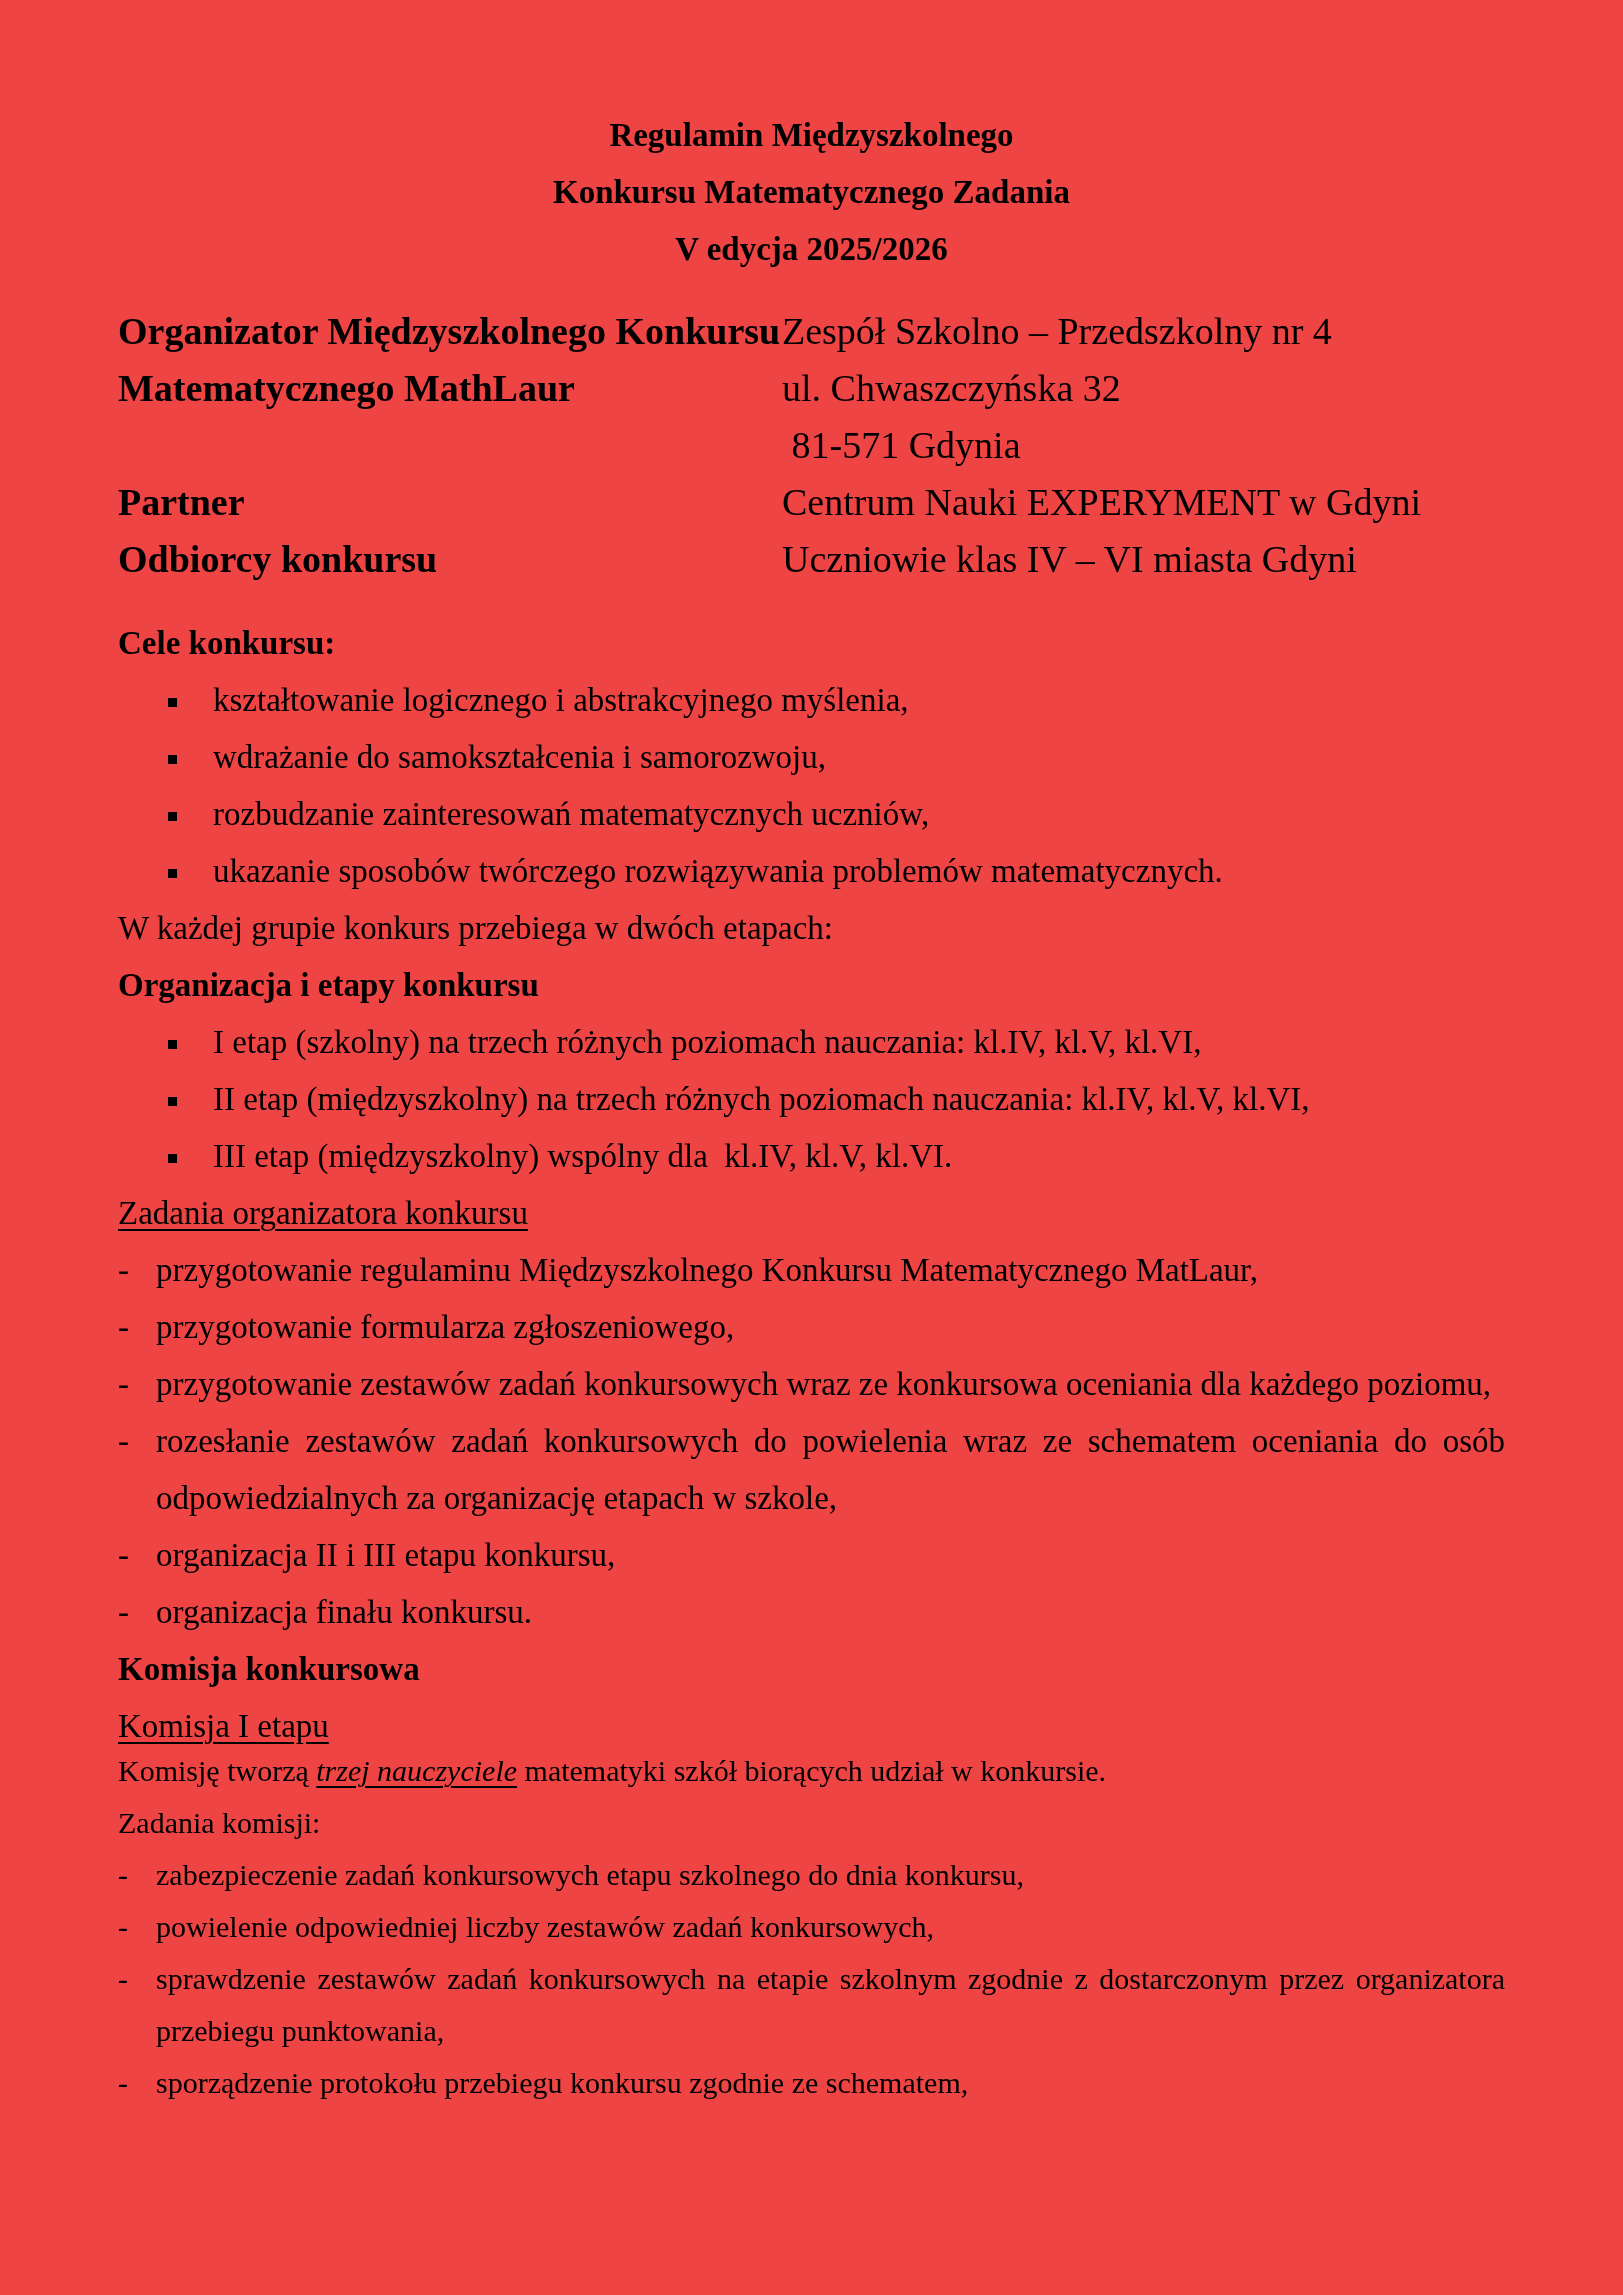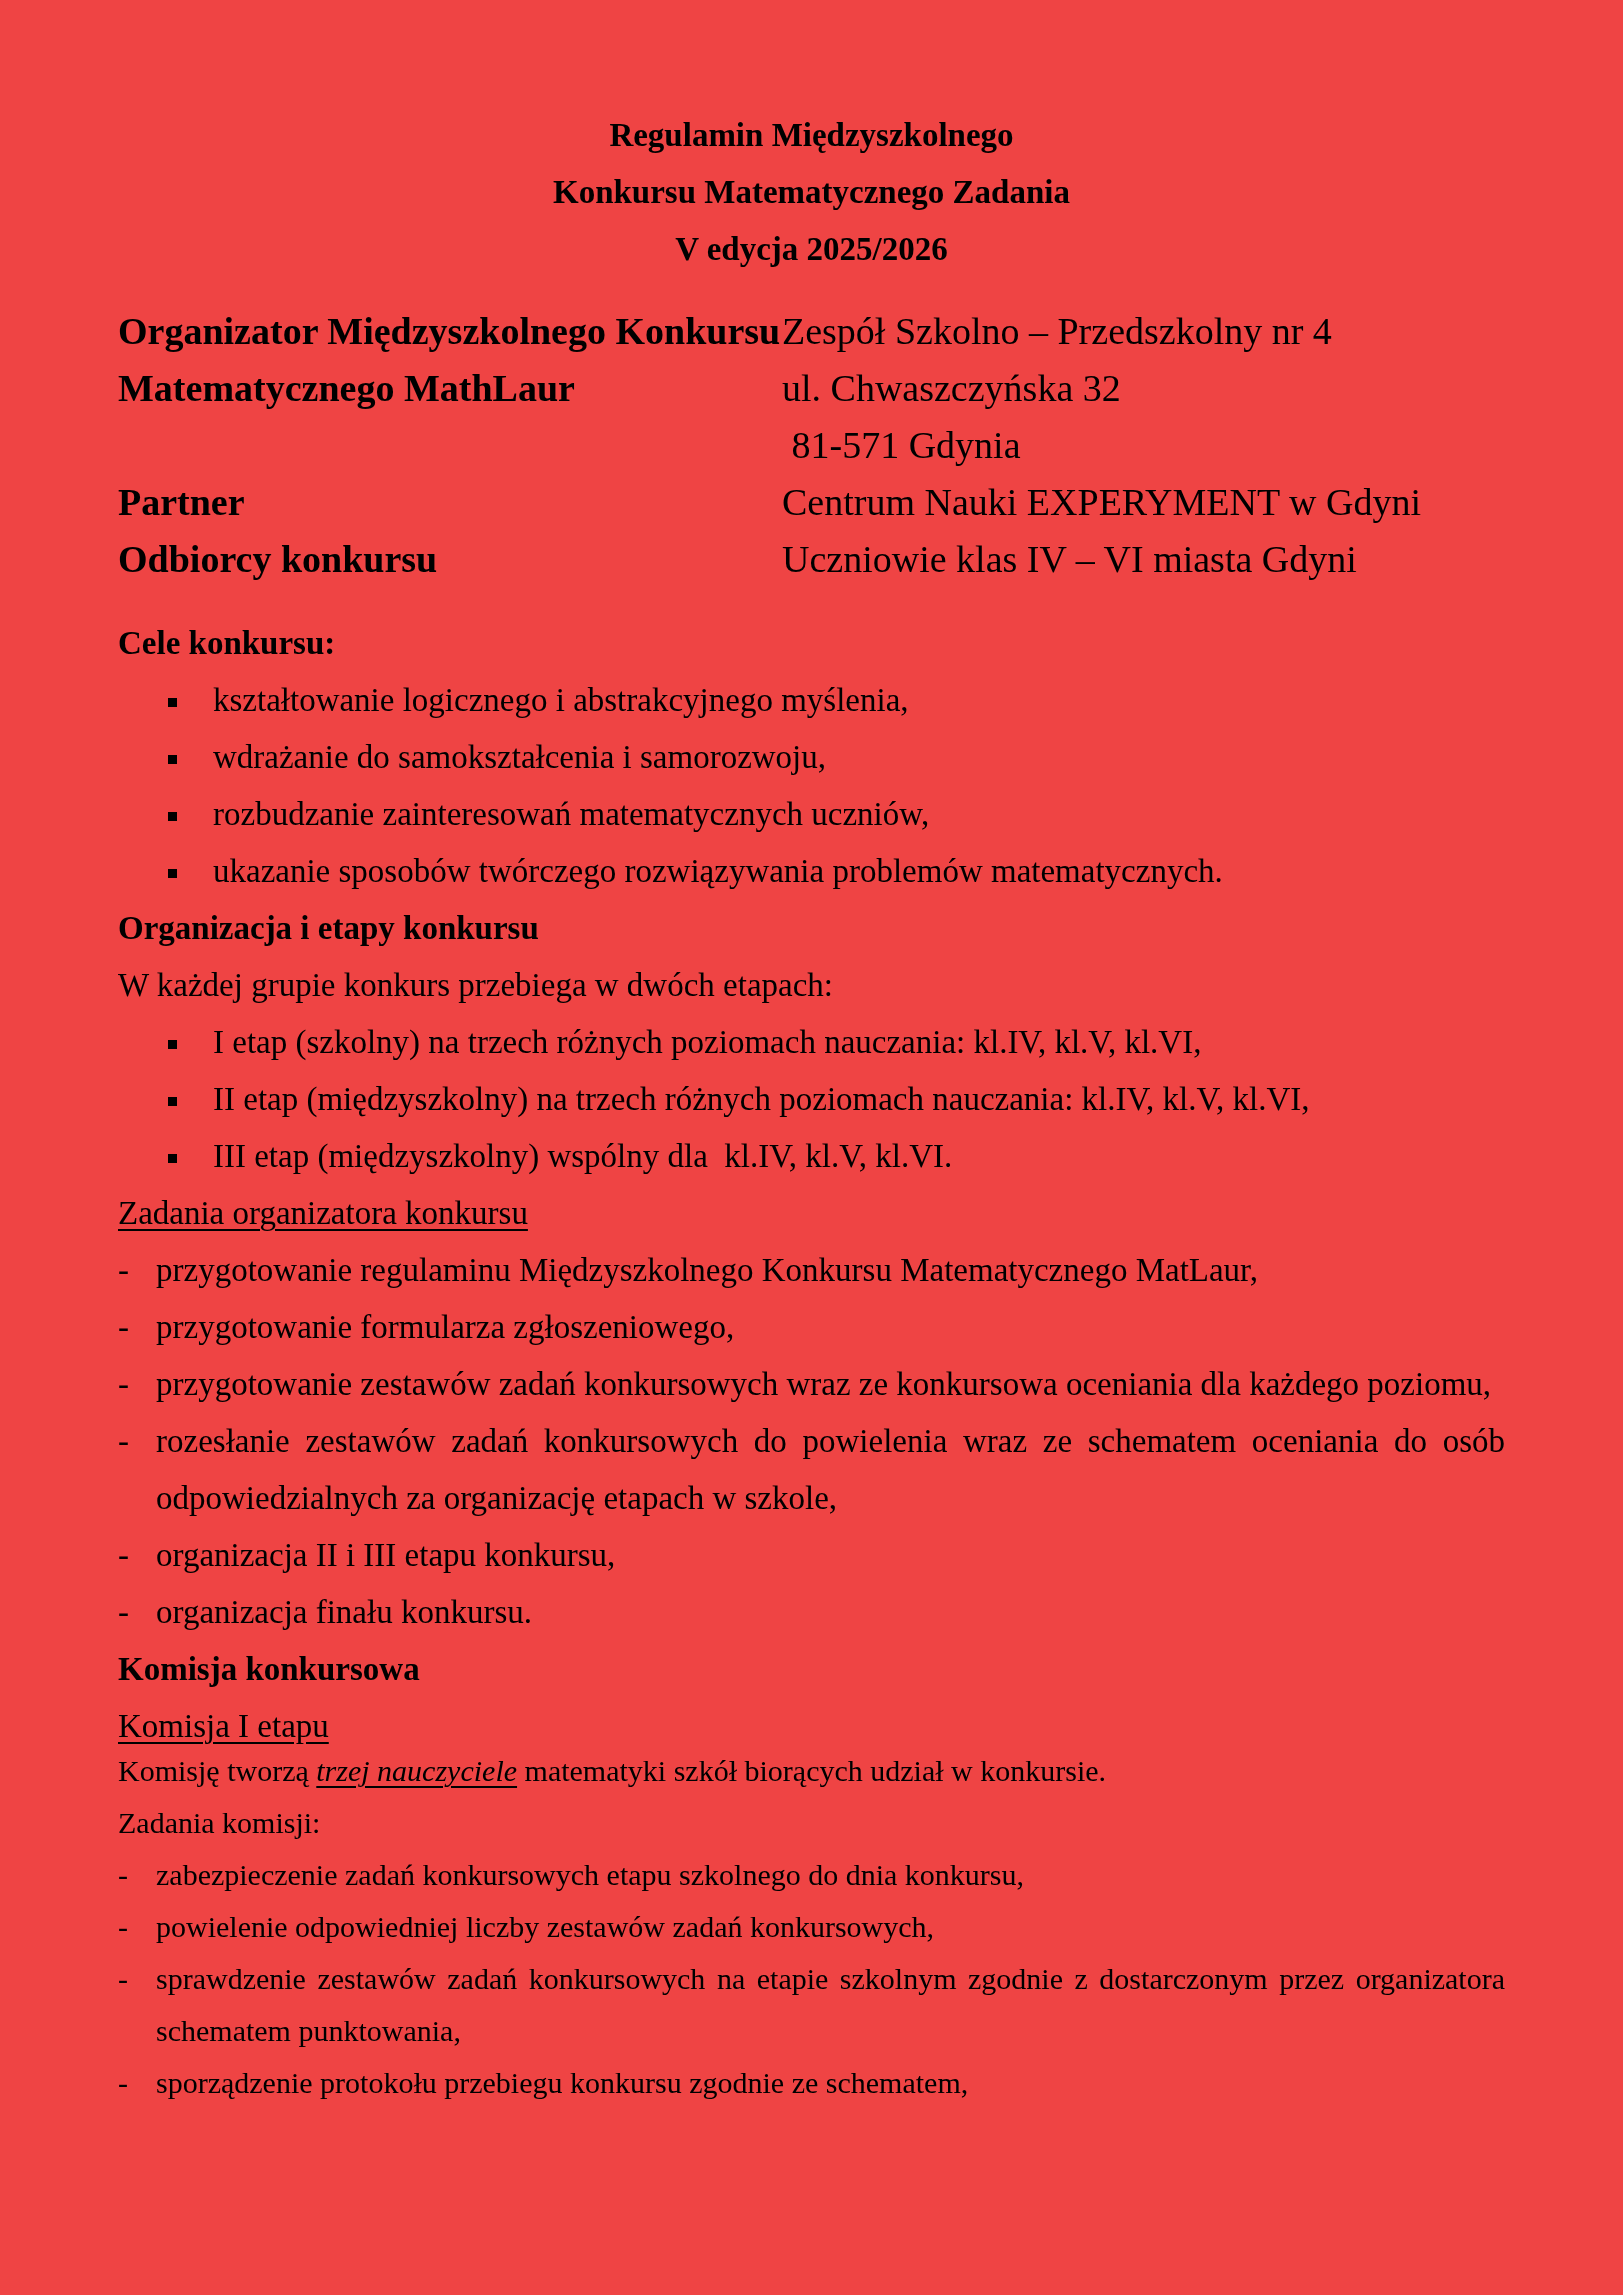--- a/index.html
+++ b/index.html
@@ -66,22 +66,22 @@
     </div>
   </div>
 
   <div class="col" id="body">
     <div class="line bold">Cele konkursu:</div>
     <div class="line sq-item"><span class="sq"></span><span>kształtowanie logicznego i abstrakcyjnego myślenia,</span></div>
     <div class="line sq-item"><span class="sq"></span><span>wdrażanie do samokształcenia i samorozwoju,</span></div>
     <div class="line sq-item"><span class="sq"></span><span>rozbudzanie zainteresowań matematycznych uczniów,</span></div>
     <div class="line sq-item"><span class="sq"></span><span>ukazanie sposobów twórczego rozwiązywania problemów matematycznych.</span></div>
 
+    <div class="line">W każdej grupie konkurs przebiega w dwóch etapach:</div>
     <div class="line bold">Organizacja i etapy konkursu</div>
-    <div class="line">W każdej grupie konkurs przebiega w dwóch etapach:</div>
     <div class="line sq-item"><span class="sq"></span><span>I etap (szkolny) na trzech różnych poziomach nauczania: kl.IV, kl.V, kl.VI,</span></div>
     <div class="line sq-item"><span class="sq"></span><span>II etap (międzyszkolny) na trzech różnych poziomach nauczania: kl.IV, kl.V, kl.VI,</span></div>
     <div class="line sq-item"><span class="sq"></span><span style="white-space:pre">III etap (międzyszkolny) wspólny dla  kl.IV, kl.V, kl.VI.</span></div>
 
     <div class="line"><span class="u">Zadania organizatora konkursu</span></div>
     <div class="line dash-item"><span class="dash">-</span><span>przygotowanie regulaminu Międzyszkolnego Konkursu Matematycznego MatLaur,</span></div>
     <div class="line dash-item"><span class="dash">-</span><span>przygotowanie formularza zgłoszeniowego,</span></div>
     <div class="line dash-item"><span class="dash">-</span><span>przygotowanie zestawów zadań konkursowych wraz ze konkursowa oceniania dla każdego poziomu,</span></div>
     <div class="line dash-item justify"><span class="dash">-</span><span>rozesłanie zestawów zadań konkursowych do powielenia wraz ze schematem oceniania do osób</span></div>
     <div class="line cont">odpowiedzialnych za organizację etapach w szkole,</div>
@@ -91,18 +91,18 @@
     <div class="line bold">Komisja konkursowa</div>
     <div class="line"><span class="u">Komisja I etapu</span></div>
   </div>
 
   <div class="col small" id="komisja">
     <div class="line"><span style="white-space:pre">Komisję tworzą </span><span class="iu">trzej nauczyciele</span><span style="white-space:pre"> matematyki szkół biorących udział w konkursie.</span></div>
     <div class="line">Zadania komisji:</div>
     <div class="line dash-item"><span class="dash">-</span><span>zabezpieczenie zadań konkursowych etapu szkolnego do dnia konkursu,</span></div>
     <div class="line dash-item"><span class="dash">-</span><span>powielenie odpowiedniej liczby zestawów zadań konkursowych,</span></div>
     <div class="line dash-item justify"><span class="dash">-</span><span>sprawdzenie zestawów zadań konkursowych na etapie szkolnym zgodnie z dostarczonym przez organizatora</span></div>
-    <div class="line cont">schematem punktowania,</div>
+    <div class="line cont">przebiegu punktowania,</div>
     <div class="line dash-item"><span class="dash">-</span><span>sporządzenie protokołu przebiegu konkursu zgodnie ze schematem,</span></div>
   </div>
 
 </div>
 
 
 </body></html>

